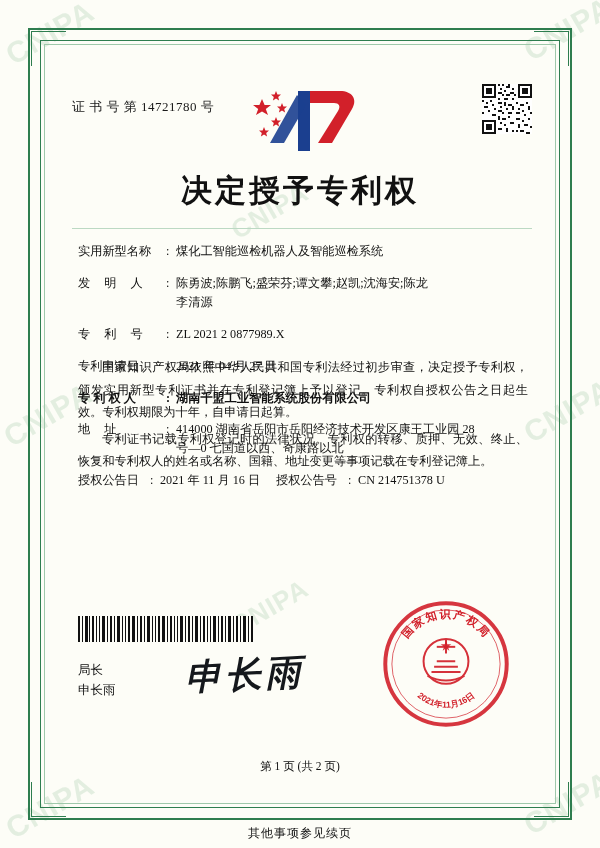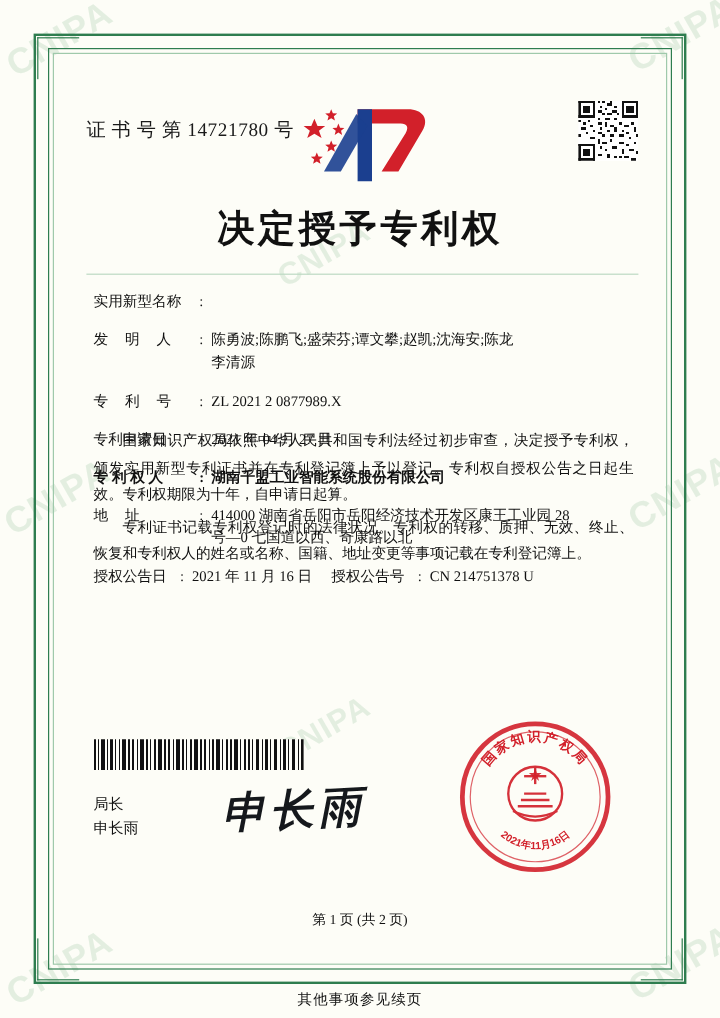--- a/index.html
+++ b/index.html
@@ -46,21 +46,21 @@
   .corner.br{right:31px;bottom:31px;border-left:none;border-top:none;}
 
   .content{
     position:absolute;left:60px;top:60px;right:60px;bottom:56px;
     z-index:3;
   }
 
   
   .cert-no{
     position:absolute;left:12px;top:38px;
-    font-size:16px;color:#1a1a1a;letter-spacing:.5px;
+    font-size:13px;color:#1a1a1a;letter-spacing:.5px;
   }
   .logo{
     position:absolute;left:50%;top:25px;transform:translateX(-50%);
     width:120px;height:72px;
   }
   .qr{
     position:absolute;right:8px;top:24px;width:50px;height:50px;
   }
   .qr svg{display:block}
 
@@ -268,20 +268,21 @@
 
   <div class="main-title">决定授予专利权</div>
 
   <div class="rule"></div>
 
   <div class="fields">
 
     <div class="frow">
       <div class="flabel">实用新型名称</div>
       <div class="fcolon">:</div>
+      <div class="fval">煤化工智能巡检机器人及智能巡检系统</div>
     </div>
 
     <div class="frow">
       <div class="flabel sp">发 明 人</div>
       <div class="fcolon">:</div>
       <div class="fval">
         <span>陈勇波;陈鹏飞;盛荣芬;谭文攀;赵凯;沈海安;陈龙</span>
         <span class="cont">李清源</span>
       </div>
     </div>

